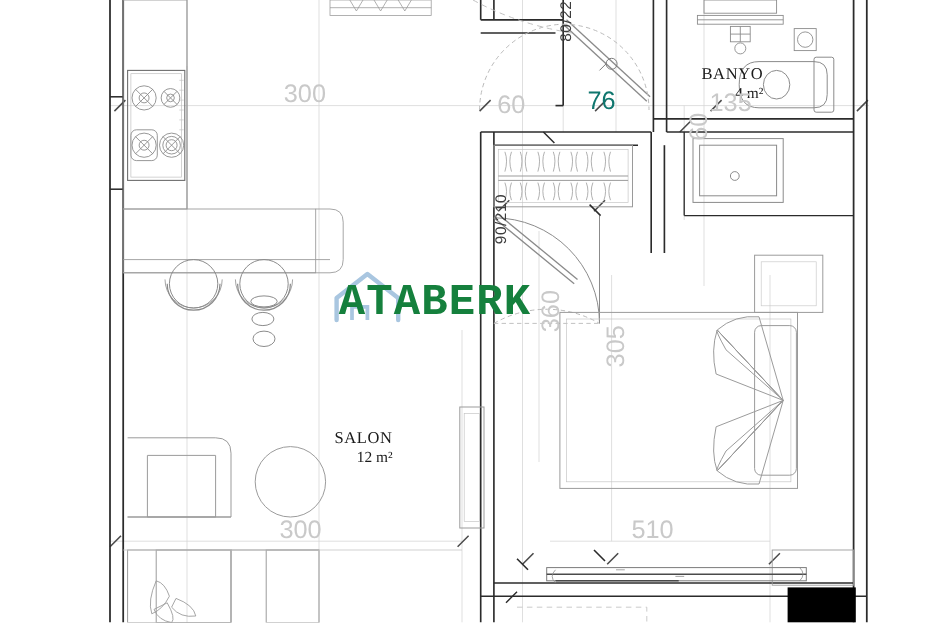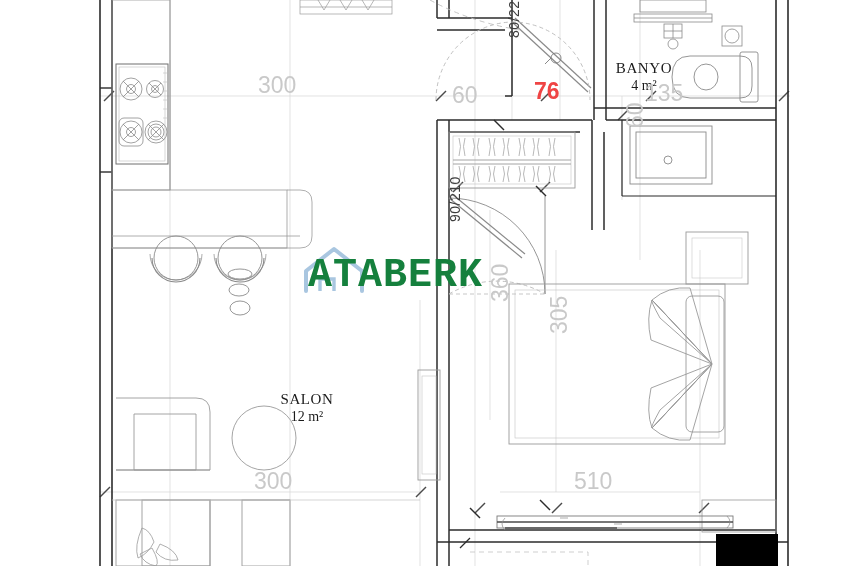--- a/index.html
+++ b/index.html
@@ -1,27 +1,27 @@
 <!DOCTYPE html>
 <html><head>
 <meta charset="utf-8">
 <style>
   html,body{margin:0;padding:0;background:#ffffff;}
   body{width:850px;height:566px;overflow:hidden;
        font-family:"Liberation Serif", serif;}
   #plan{position:relative;width:850px;height:566px;background:#fff;}
   svg{position:absolute;top:0;left:0;}
-  .rlabel{position:absolute;text-align:center;color:#1a1a1a;
+  .rlabel{position:absolute;text-align:right;color:#1a1a1a;
           font-family:"Liberation Serif", serif;line-height:1.15;
           white-space:nowrap;}
   .rlabel .nm{font-size:15px;letter-spacing:.6px;display:block;}
   .rlabel .ar{font-size:14px;display:block;margin-top:1px;}
   .dim{position:absolute;color:#c9c9c9;font-size:23px;
        font-family:"Liberation Sans", sans-serif;white-space:nowrap;}
-  .dim.dk{color:#ef4444;font-weight:bold;}
+  .dim.dk{color:#0f766e;}
   .dim.vt{transform:rotate(-90deg);transform-origin:left top;}
   .door{position:absolute;color:#3d3d3d;font-size:14px;
         font-family:"Liberation Sans", sans-serif;white-space:nowrap;
         transform:rotate(-90deg);transform-origin:left top;letter-spacing:.5px;}
   #wm{position:absolute;left:300px;top:243px;}
   #wm .txt{position:absolute;left:8px;top:10px;font-size:40px;
            font-family:Liberation Mono, monospace;font-weight:700;
            letter-spacing:1px;color:#15803d;white-space:nowrap;}
 </style>
 </head>

